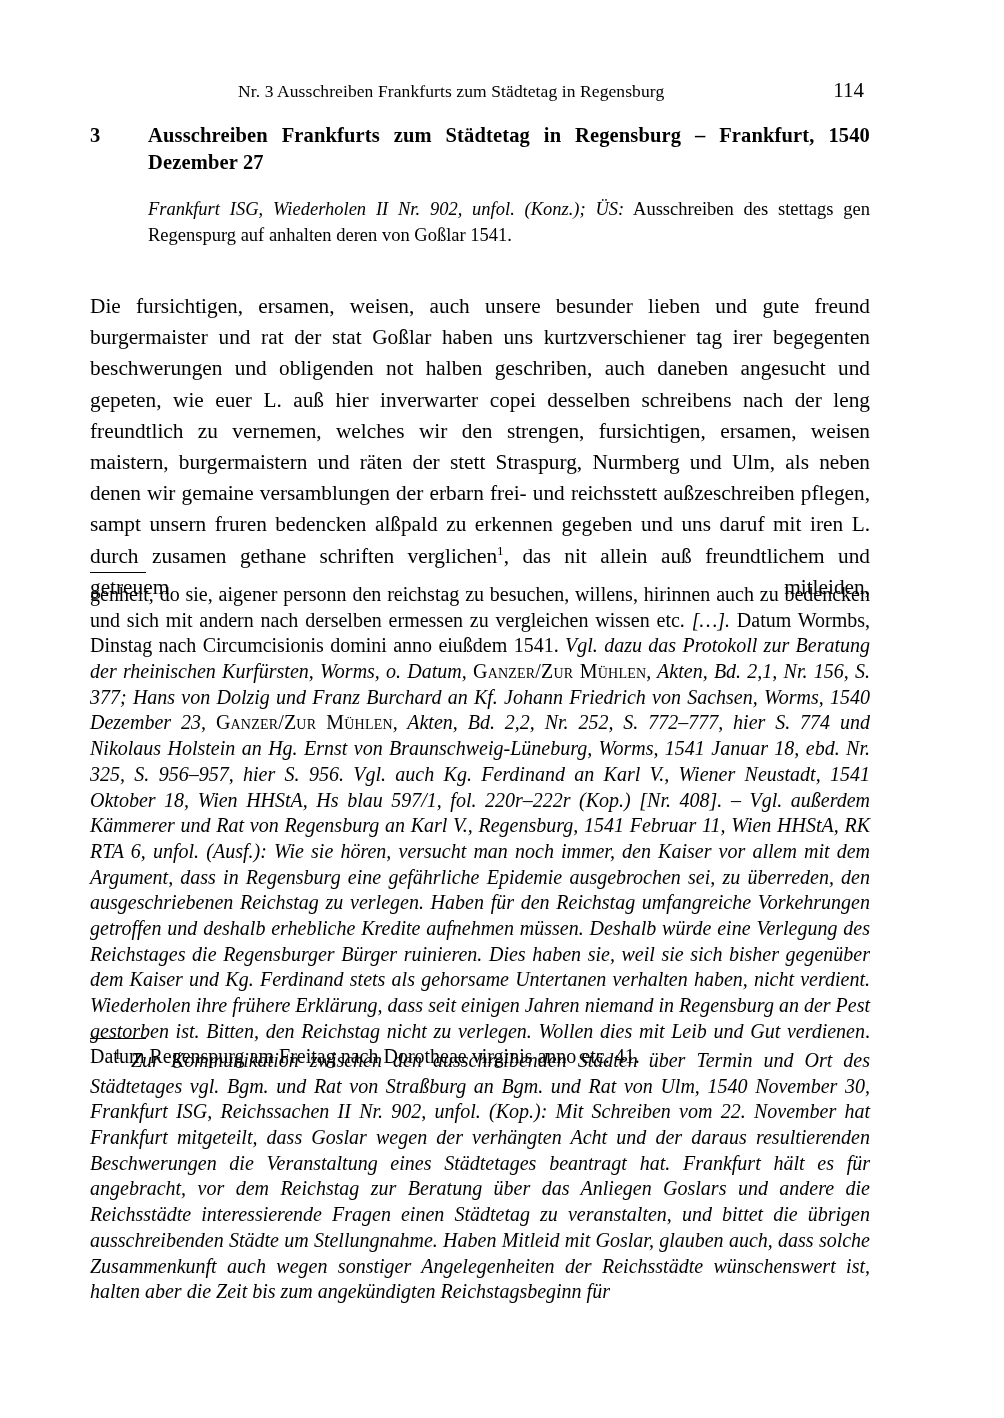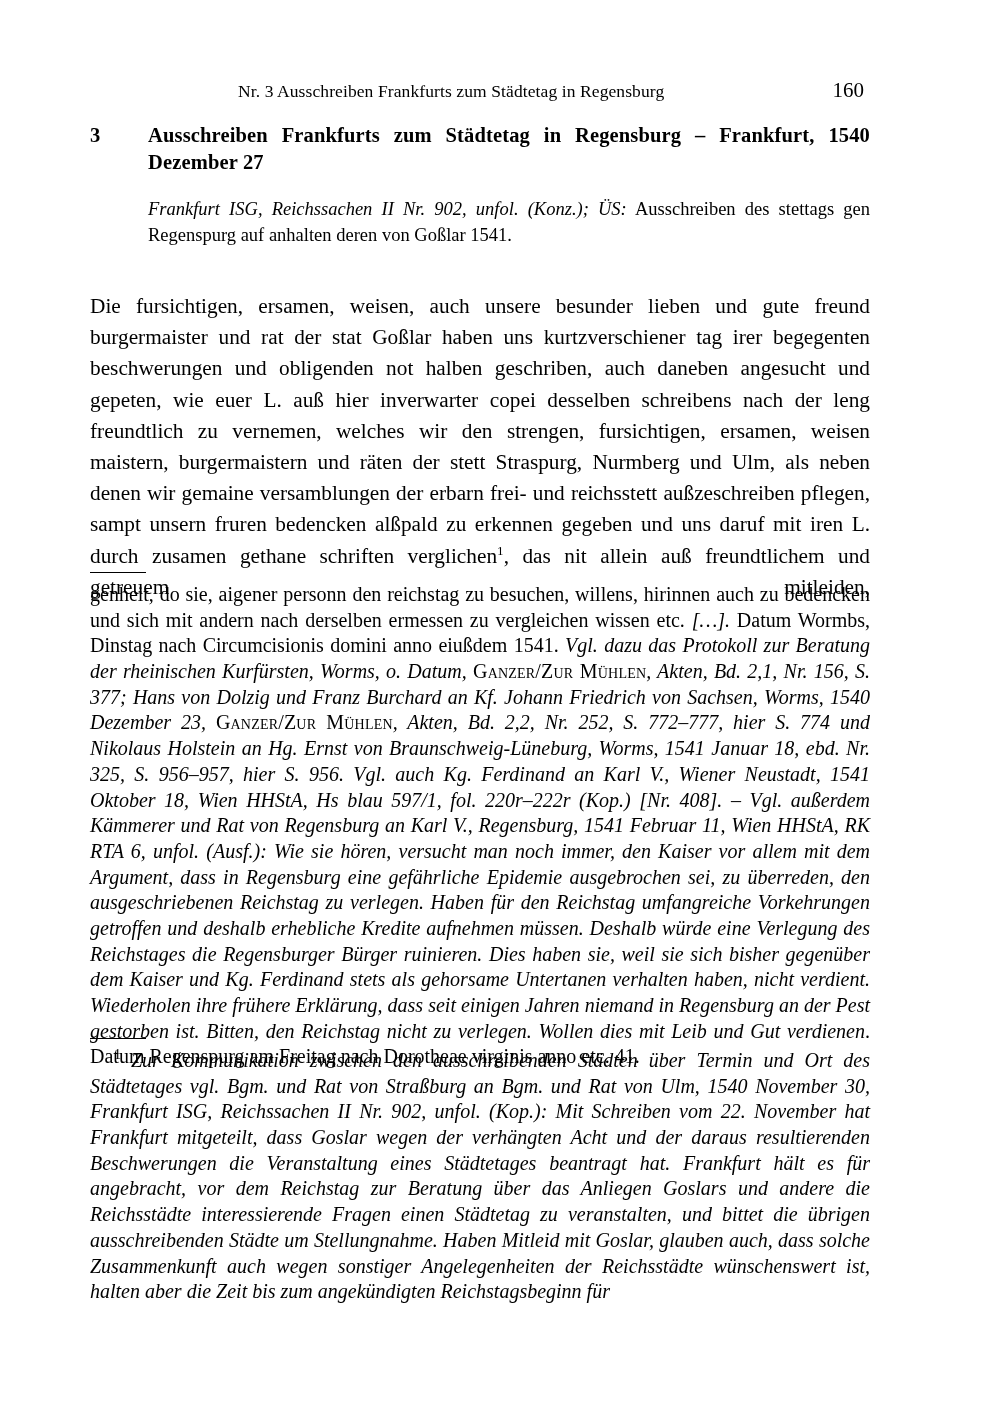--- a/index.html
+++ b/index.html
@@ -136,30 +136,30 @@
     padding-right: 10px;
   }
 </style>
 </head>
 <body>
 
 <div class="page">
 
   <div class="running-head">
     <span class="rh-title">Nr. 3 Ausschreiben Frankfurts zum Städtetag in Regensburg</span>
-    <span class="rh-folio">160</span>
+    <span class="rh-folio">114</span>
   </div>
 
   <div class="doc-heading">
     <span class="dh-num">3</span>
     <span class="dh-text">Ausschreiben Frankfurts zum Städtetag in Regensburg – Frankfurt, 1540 Dezember 27</span>
   </div>
 
   <div class="source-note">
-    <i>Frankfurt ISG, Reichssachen II Nr. 902, unfol. (Konz.); ÜS:</i><span> Ausschreiben des stettags gen Regenspurg auf anhalten deren von Goßlar 1541.</span>
+    <i>Frankfurt ISG, Wiederholen II Nr. 902, unfol. (Konz.); ÜS:</i><span> Ausschreiben des stettags gen Regenspurg auf anhalten deren von Goßlar 1541.</span>
   </div>
 
   <div class="body-text">
     <span>Die fursichtigen, ersamen, weisen, auch unsere besunder lieben und gute freund burgermaister und rat der stat Goßlar haben uns kurtzverschiener tag irer begegenten beschwerungen und obligenden not halben geschriben, auch daneben angesucht und gepeten, wie euer L. auß hier inverwarter copei desselben schreibens nach der leng freundtlich zu vernemen, welches wir den strengen, fursichtigen, ersamen, weisen maistern, burgermaistern und räten der stett Straspurg, Nurmberg und Ulm, als neben denen wir gemaine versamblungen der erbarn frei- und reichsstett außzeschreiben pflegen, sampt unsern fruren bedencken alßpald zu erkennen gegeben und uns daruf mit iren L. durch zusamen gethane schriften verglichen</span><sup>1</sup><span>, das nit allein auß freundtlichem und getreuem mitleiden,</span>
   </div>
 
   <div class="fn-rule rule-a"></div>
   <div class="fn-rule rule-b"></div>
 
   <div class="fn-block fn-continued">

